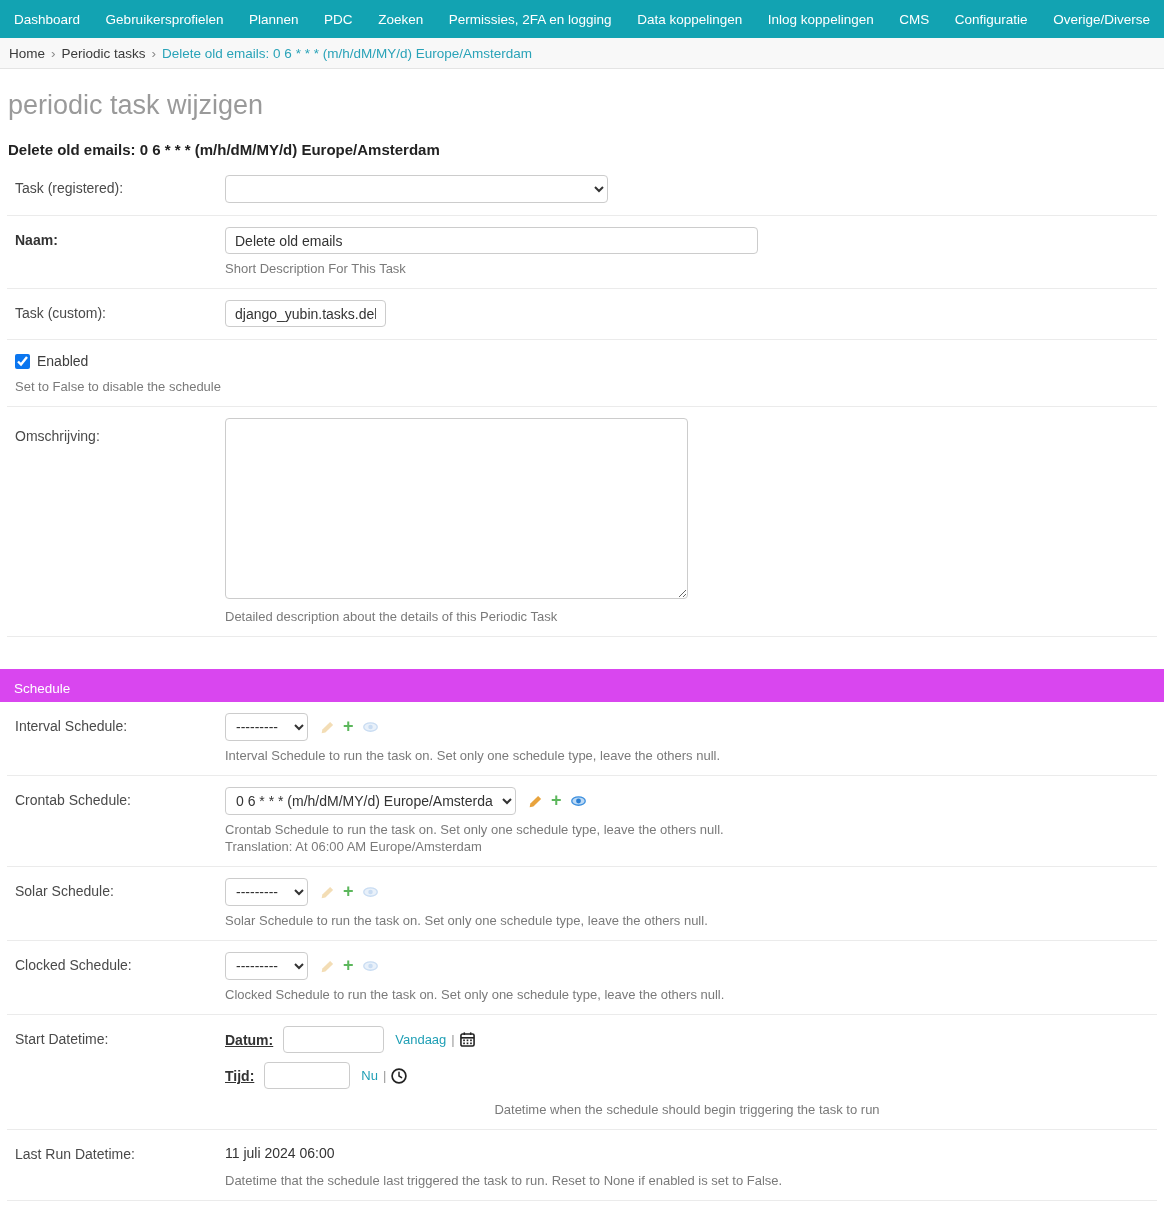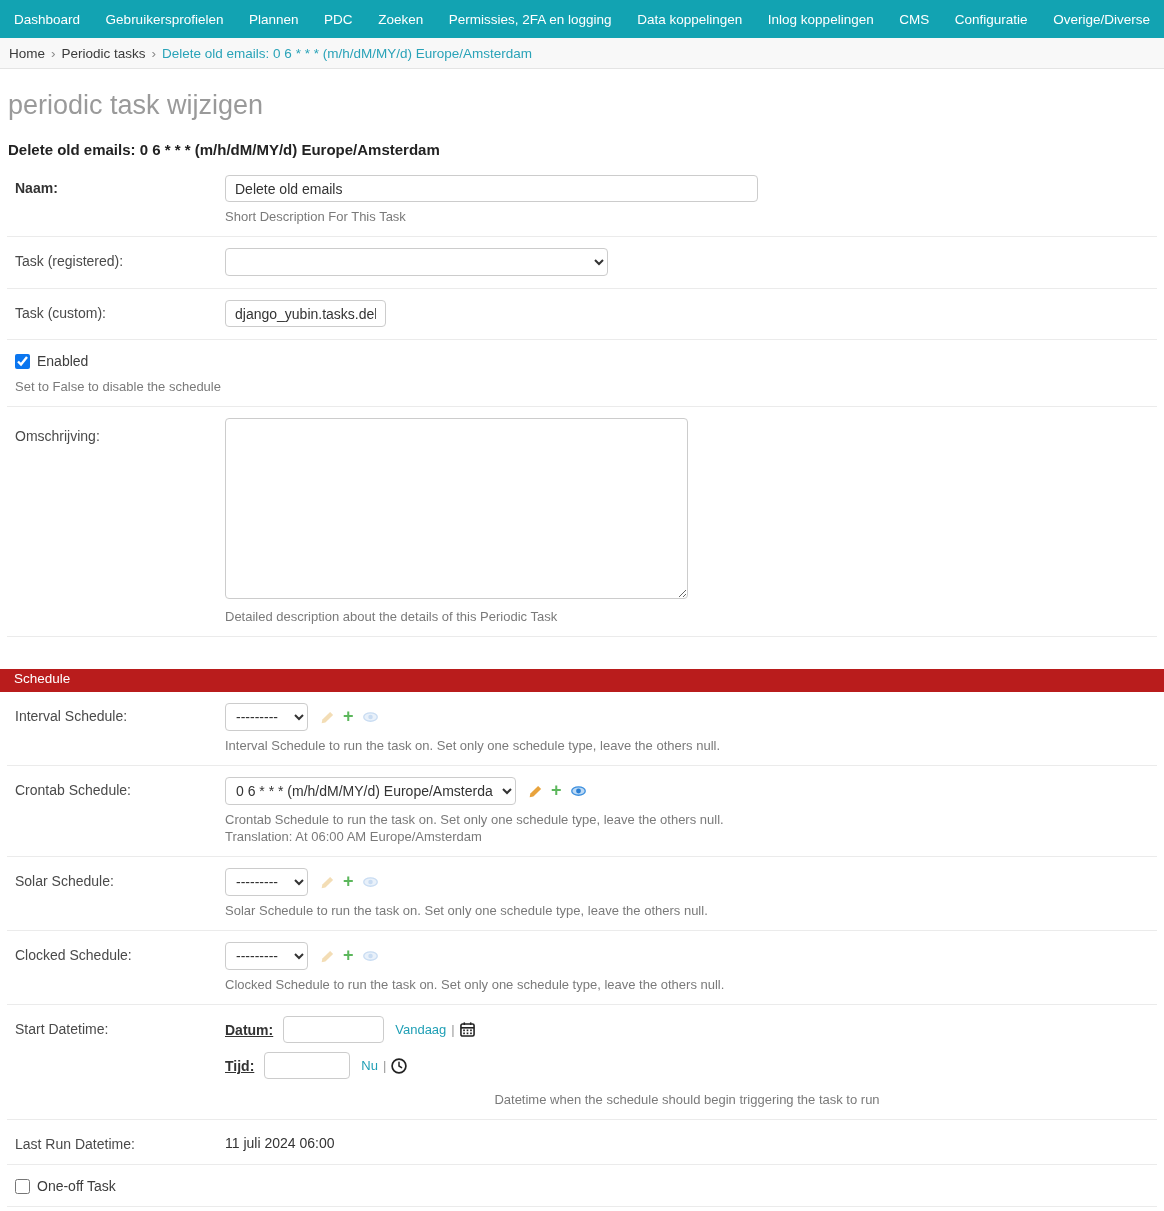--- a/index.html
+++ b/index.html
@@ -127,24 +127,24 @@
   .check-line input[type="checkbox"] {
     width:15px; height:15px;
     accent-color:#0b76ef;
     margin:0 7px 0 0;
   }
   .check-label { font-size:14px; color:#3d3d3d; }
   .check-block .fhelp { margin-top:10px; }
 
   
   .section-header {
-    background:#b91c1c;
+    background:#d946ef;
     color:#fff;
     font-size:13.5px;
-    padding:2px 14px 6px 14px;
+    padding:12px 14px 6px 14px;
     margin:32px -7px 0 -7px;
   }
   .sched-field { display:flex; align-items:center; }
   .icon-btn {
     margin-left:9px;
     display:inline-flex;
     align-items:center;
     cursor:pointer;
     text-decoration:none;
     line-height:1;
@@ -186,31 +186,31 @@
   <span class="crumb-sep">›</span>
   <span class="crumb-current">Delete old emails: 0 6 * * * (m/h/dM/MY/d) Europe/Amsterdam</span>
 </div>
 
 <div class="main">
 
   <div class="page-title">periodic task wijzigen</div>
   <div class="object-title">Delete old emails: 0 6 * * * (m/h/dM/MY/d) Europe/Amsterdam</div>
 
   <div class="frow">
+    <div class="frow-label">Task (registered):</div>
+    <div class="frow-field">
+      <select class="sel w-registered"><option></option></select>
+    </div>
+  </div>
+
+  <div class="frow">
     <div class="frow-label required">Naam:</div>
     <div class="frow-field">
       <input class="text w-name" type="text" value="Delete old emails" style="">
       <div class="fhelp">Short Description For This Task</div>
-    </div>
-  </div>
-
-  <div class="frow">
-    <div class="frow-label">Task (registered):</div>
-    <div class="frow-field">
-      <select class="sel w-registered"><option></option></select>
     </div>
   </div>
 
   <div class="frow">
     <div class="frow-label">Task (custom):</div>
     <div class="frow-field">
       <input class="text w-custom" type="text" value="django_yubin.tasks.delete" style="">
     </div>
   </div>
 
@@ -357,20 +357,21 @@
         </span>
       </div>
       <div class="fhelp" style="margin-top:13px;text-align:center;">Datetime when the schedule should begin triggering the task to run</div>
     </div>
   </div>
 
   <div class="frow">
     <div class="frow-label">Last Run Datetime:</div>
     <div class="frow-field">
       <div class="ro-value">11 juli 2024 06:00</div>
+      <div class="fhelp" style="margin-top:12px;">Datetime that the schedule last triggered the task to run. Reset to None if enabled is set to False.</div>
     </div>
   </div>
 
   <div class="check-block">
     <div class="check-line">
       <input type="checkbox" style="">
       <span class="check-label">One-off Task</span>
     </div>
 
   </div>

